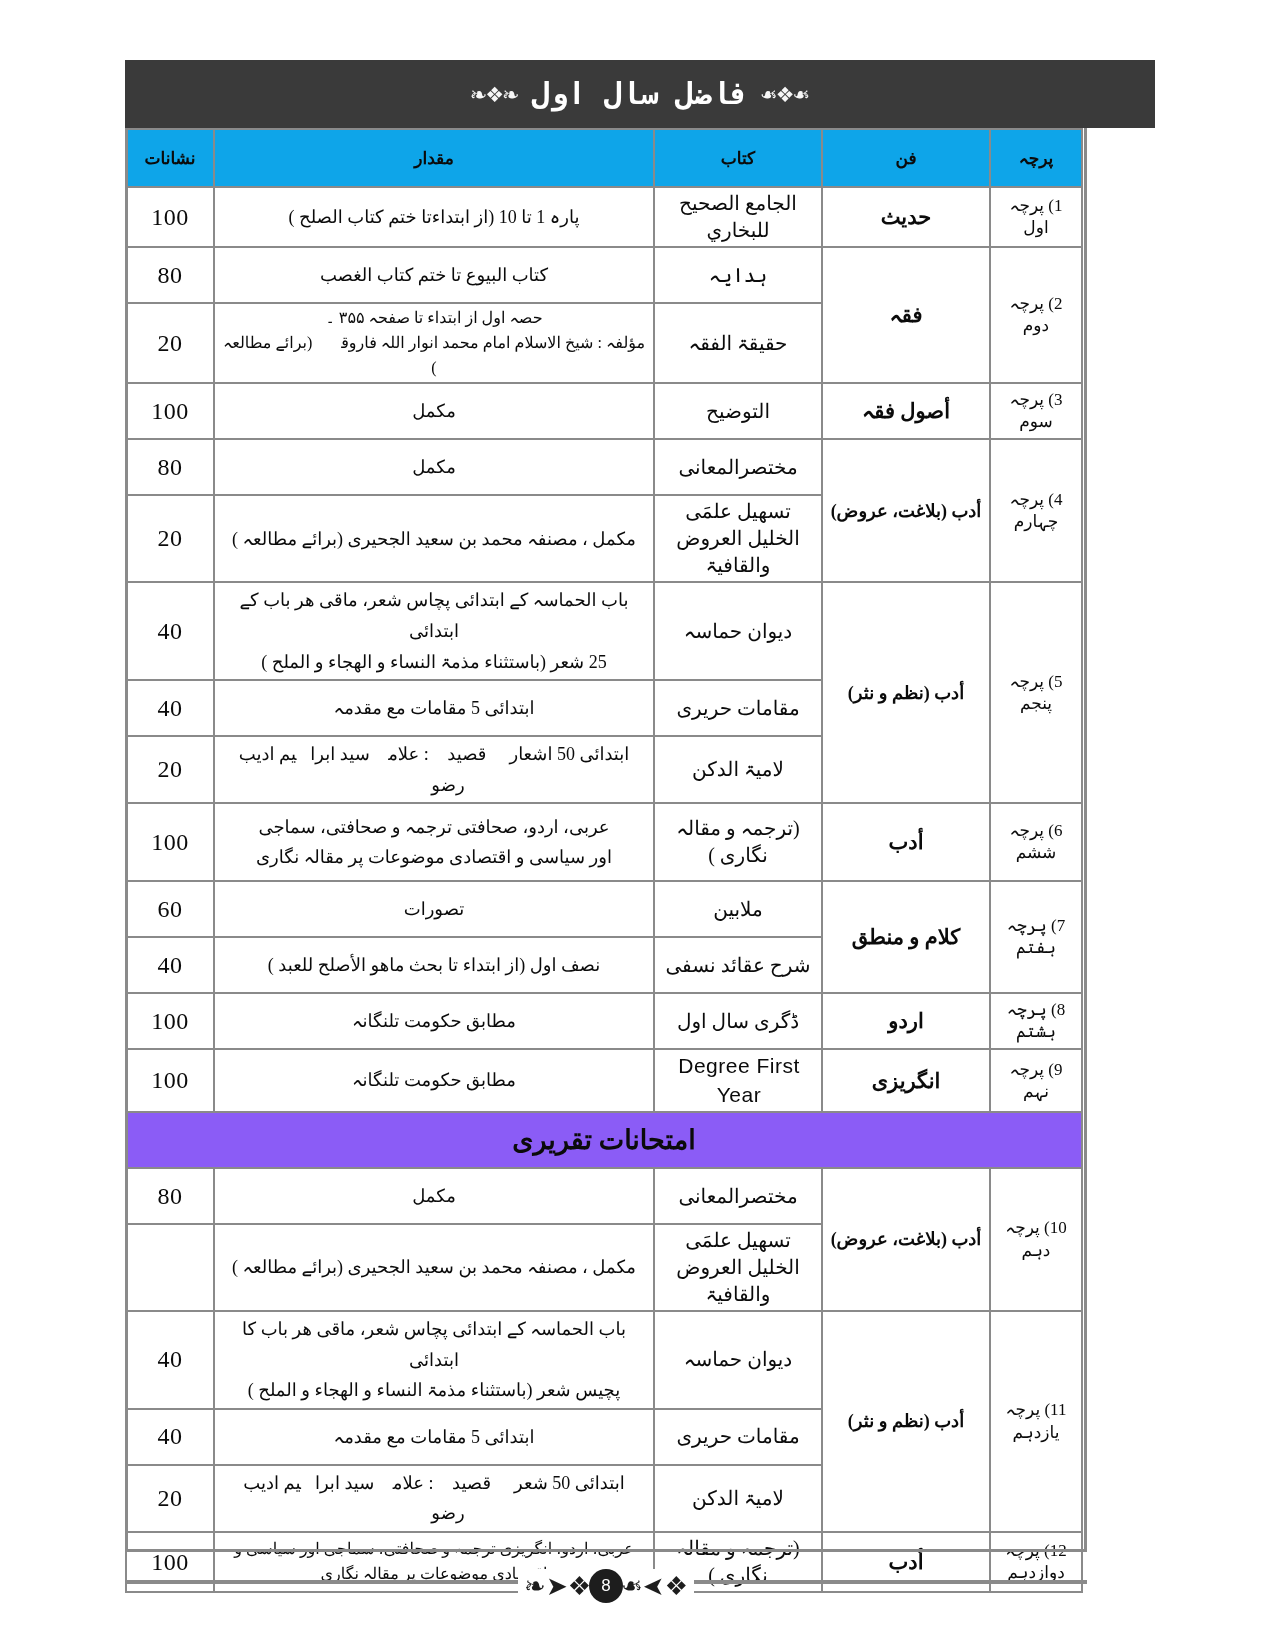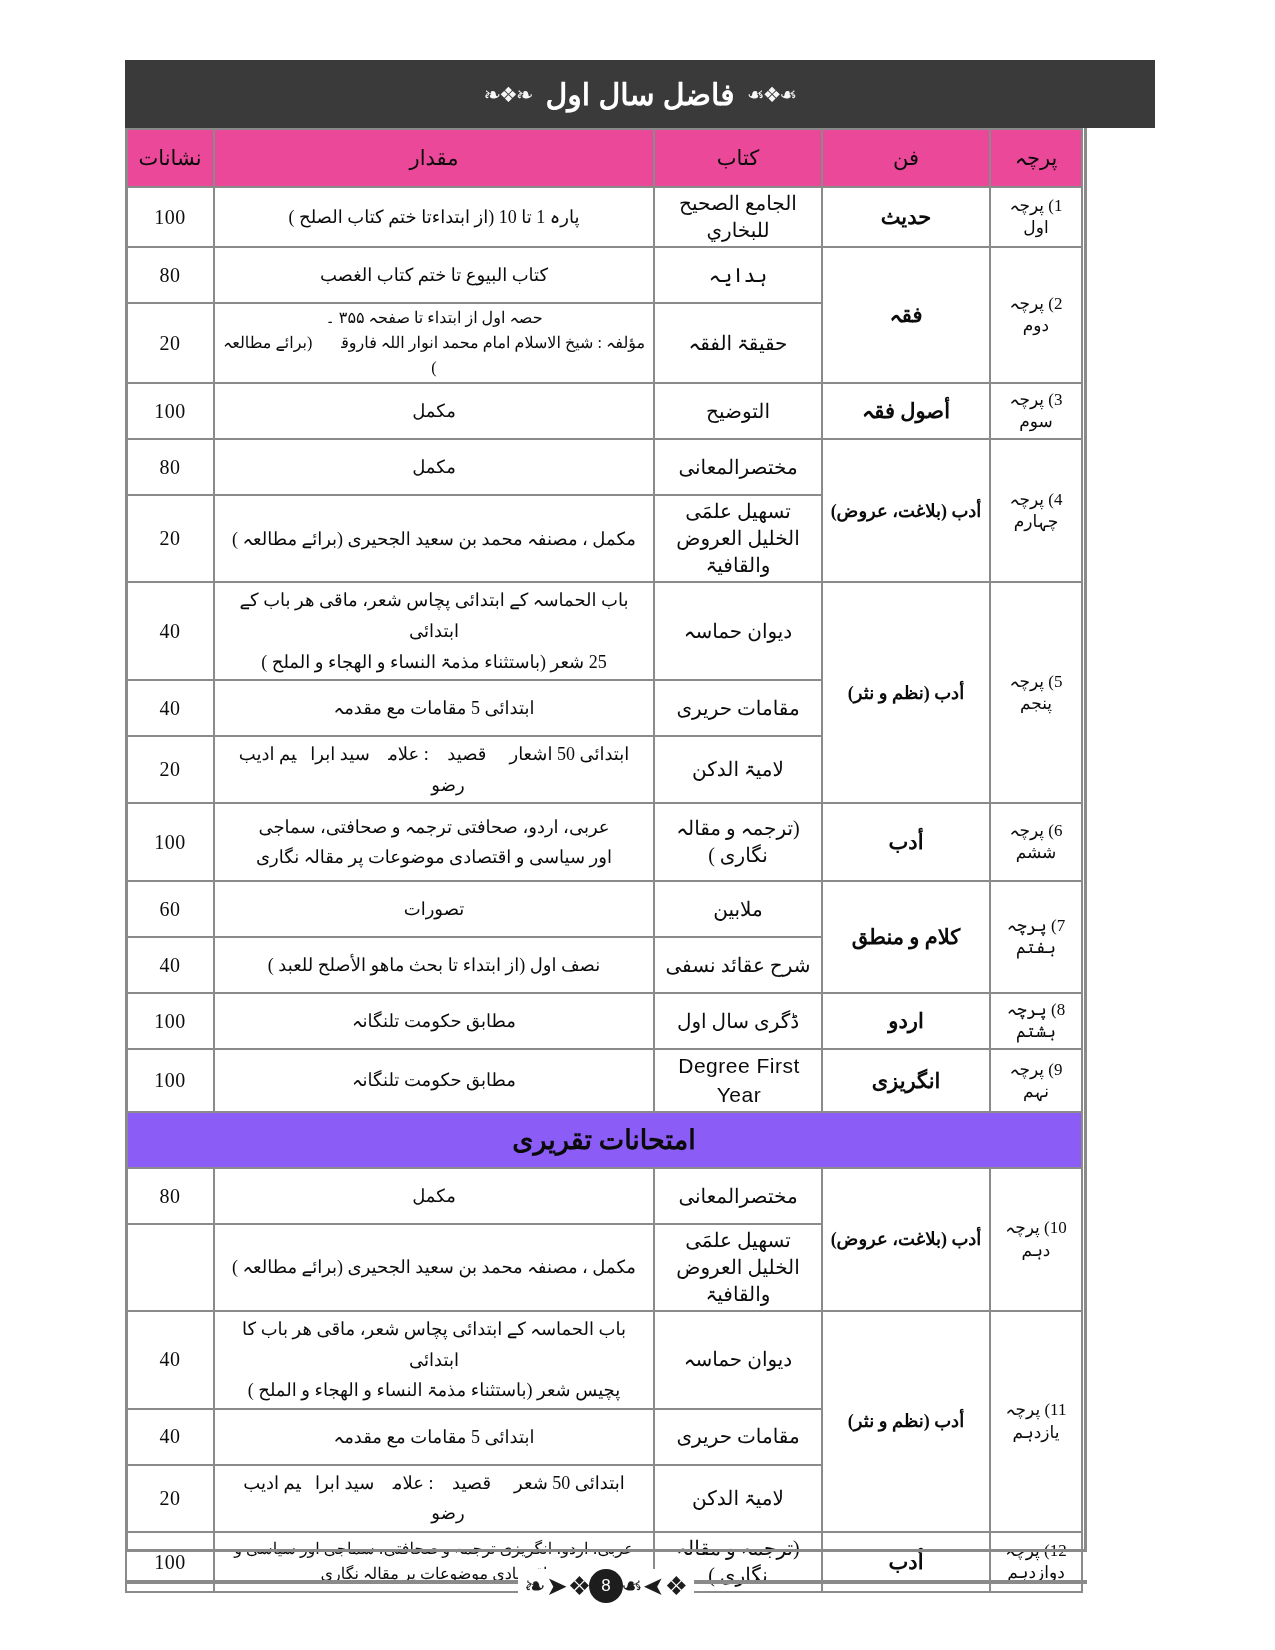--- a/index.html
+++ b/index.html
@@ -41,21 +41,21 @@
     display: flex;
     align-items: center;
     justify-content: center;
     direction: rtl;
     gap: 14px;
   }
   .banner-title {
     font-size: 30px;
     font-weight: bold;
     letter-spacing: 1px;
-    font-family: Liberation Sans, sans-serif;
+    font-family: Liberation Mono, monospace;
   }
   .orn {
     font-size: 21px;
     letter-spacing: -2px;
     line-height: 1;
     opacity: .96;
   }
   .orn.left  { transform: scaleX(-1); }
 
   
@@ -68,24 +68,24 @@
   }
   table.sched td, table.sched th {
     border: 2px solid #8a8a8a;
     padding: 2px 6px;
     vertical-align: middle;
     text-align: center;
     font-family: "Liberation Serif", "DejaVu Serif", serif;
     color: #0b0b0b;
   }
   thead th {
-    background: #ec4899;
+    background: #0ea5e9;
     height: 52px;
-    font-size: 21px;
-    font-weight: normal;
+    font-size: 17px;
+    font-weight: bold;
   }
   
   col.c-parcha   { width: 92px;  }
   col.c-fan      { width: 168px; }
   col.c-kitab    { width: 168px; }
   col.c-miqdar   { width: 440px; }
   col.c-marks    { width: 88px;  }
 
   td.parcha {
     font-size: 17px;
@@ -109,21 +109,21 @@
     padding-left: 8px;
   }
   td.miqdar {
     font-size: 18px;
     line-height: 1.7;
     text-align: center;
   }
   td.miqdar.tight { font-size: 16px; line-height: 1.55; margin-top: 16px; }
   td.marks {
     font-family: "Liberation Sans", sans-serif;
-    font-size: 20px;
+    font-size: 24px;
     letter-spacing: .5px;
   }
   tr.datarow { height: 56px; }
   tr.tall    { height: 78px; }
 
   
   .grp-top > td { border-top: 4px solid #8a8a8a; }
 
   
   td.section {

